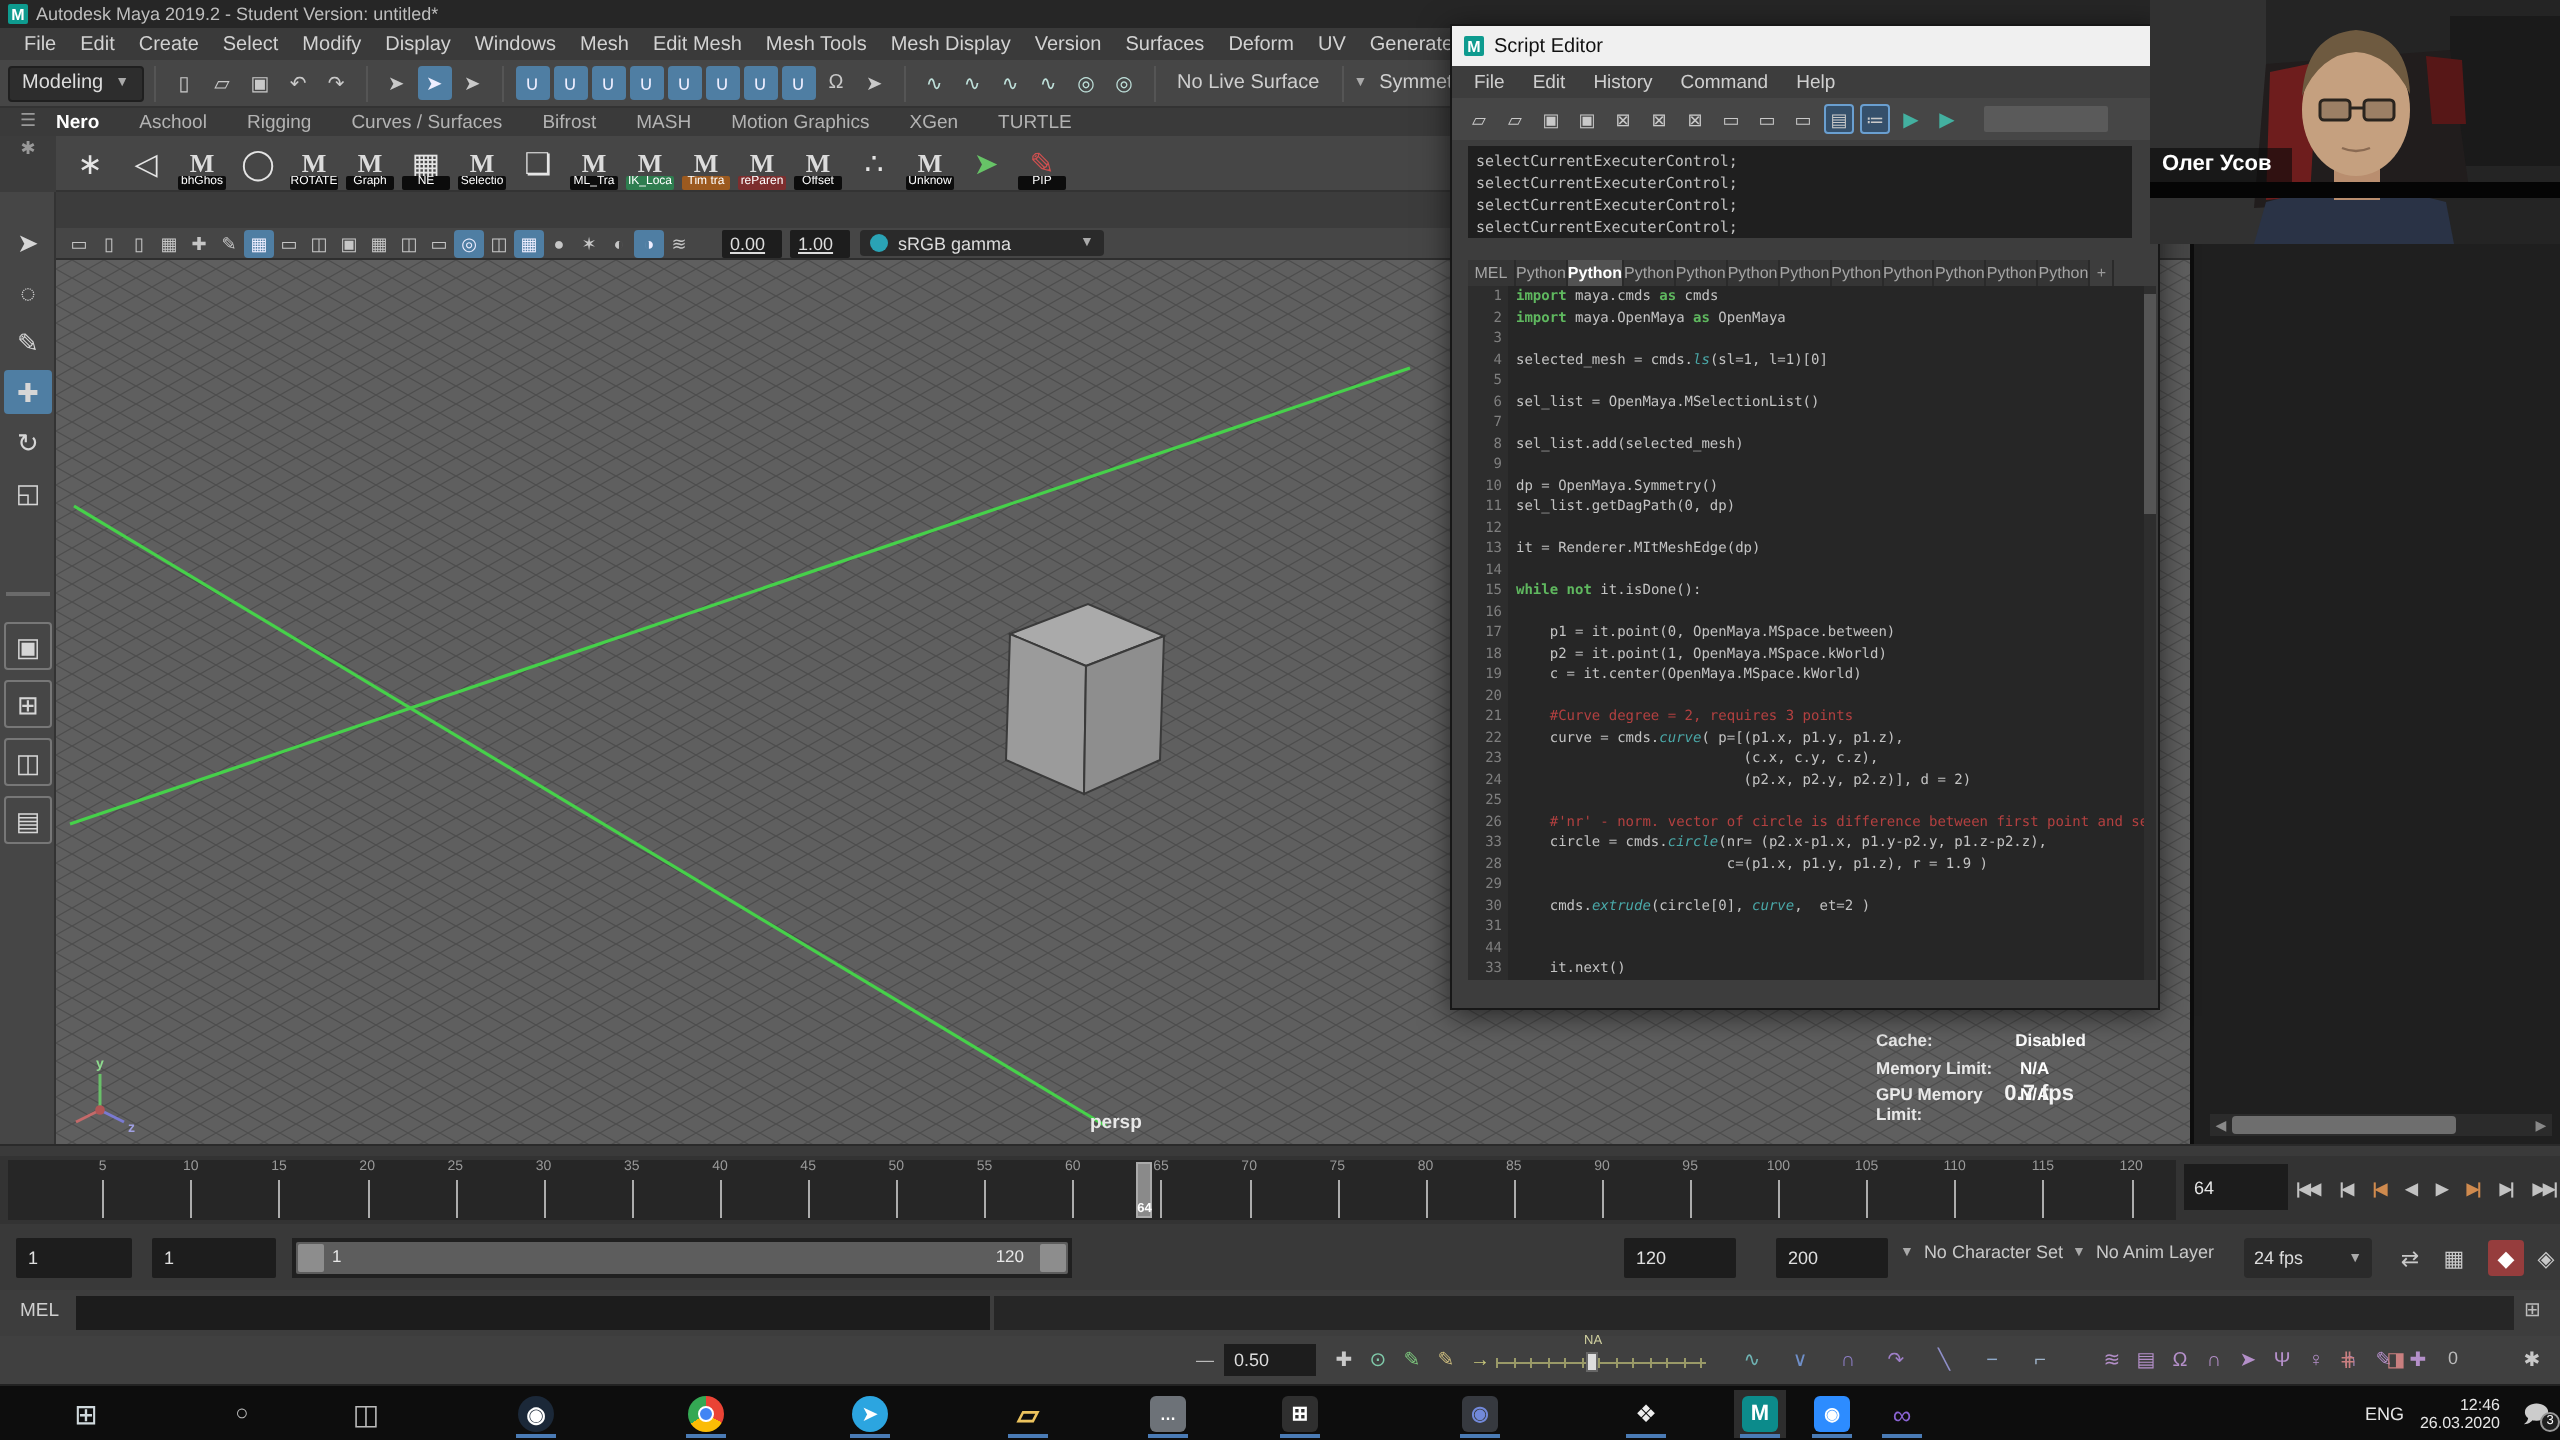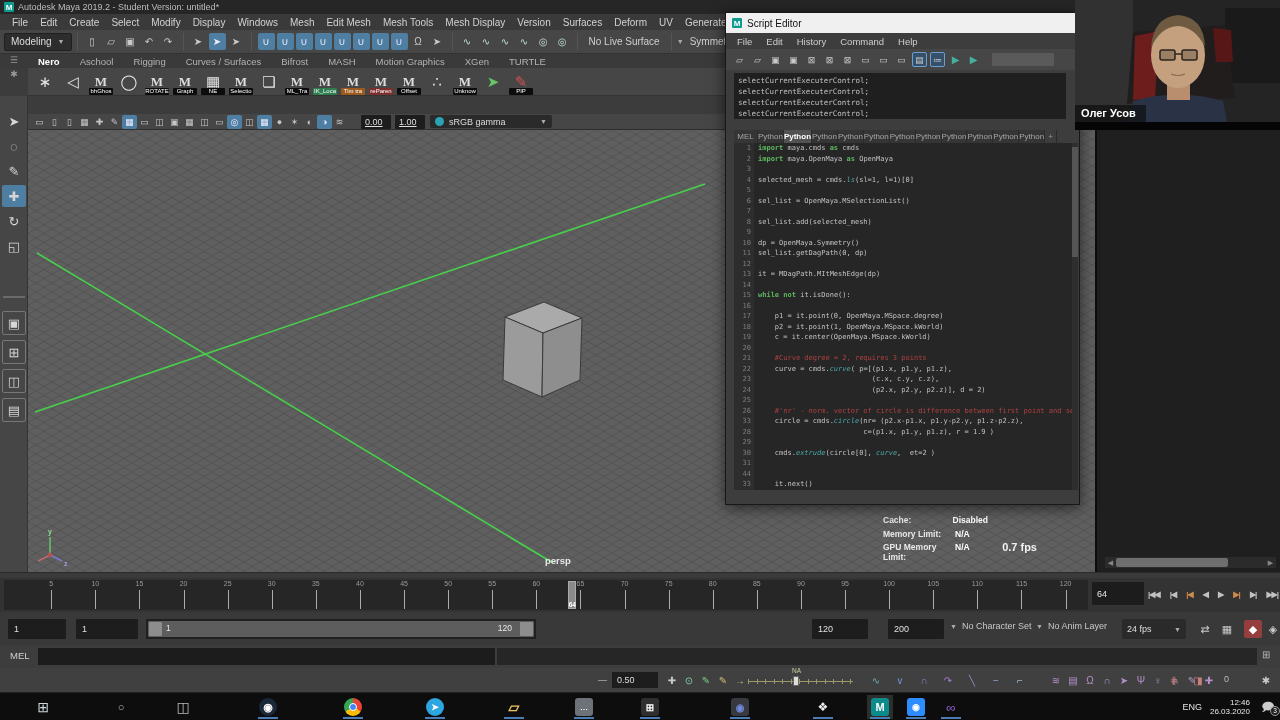--- a/index.html
+++ b/index.html
@@ -14,21 +14,21 @@
   #menu-bar { left:0; top:14px; width:1280px; height:16px; background:#3a3a3a; display:flex; align-items:center; padding-left:6px; }
   .menu-item { padding:0 6px; font-size:10px; color:#d2d2d2; white-space:nowrap; }
   #status-line { left:0; top:30px; width:1280px; height:24px; background:#464646; display:flex; align-items:center; padding-left:4px; border-bottom:1px solid #333; }
   .dd-box { background:#2d2d2d; border:1px solid #1f1f1f; height:18px; display:flex; align-items:center; gap:6px; padding:0 6px; font-size:10px; color:#ddd; border-radius:2px; }
   .dd-arrow { font-size:7px; color:#aaa; }
   .tool-ic { width:17px; height:17px; display:inline-flex; align-items:center; justify-content:center; font-size:10px; color:#c9c9c9; border-radius:2px; margin:0 1px; }
   .tool-ic.hl { background:#4f7ea3; color:#eef; }
   .tool-ic.teal { color:#bfe0da; }
   .grp-sep { width:1px; height:18px; background:#2c2c2c; margin:0 5px; border-right:1px solid #555; }
   .sl-text { font-size:10px; color:#cfcfcf; padding:0 6px; white-space:nowrap; }
-  #shelf-tabs { left:0; top:54px; width:1280px; height:14px; background:#3a3a3a; display:flex; align-items:center; padding-left:28px; }
+  #shelf-tabs { left:0; top:54px; width:1280px; height:14px; background:#3a3a3a; display:flex; align-items:center; padding-left:18px; }
   .shelf-tab { font-size:9.5px; color:#b3b3b3; padding:0 10px; }
   .shelf-tab.active { color:#fff; font-weight:bold; }
   #shelf-left { left:2px; top:55px; width:24px; height:40px; display:flex; flex-direction:column; gap:4px; align-items:center; font-size:9px; color:#999; }
   #shelf { left:28px; top:68px; width:1252px; height:28px; background:#464646; display:flex; align-items:flex-start; gap:2px; padding-left:4px; border-bottom:1px solid #333; }
   .shelf-item { width:26px; height:28px; position:relative; display:flex; align-items:center; justify-content:center; font-size:15px; color:#e5e5e5; }
   .shelf-item .m-glyph { font-size:13px; font-weight:bold; color:#dcdcdc; font-family:"Liberation Serif",serif; }
   .shelf-chip { position:absolute; bottom:1px; left:1px; right:1px; background:#0c0c0c; color:#fff; font-size:6px; text-align:center; line-height:7px; border-radius:1px; overflow:hidden; white-space:nowrap; }
 
   
   #toolbox { left:0; top:96px; width:28px; height:476px; background:#464646; border-right:1px solid #333; }
@@ -39,21 +39,21 @@
   .pm-item { font-size:10px; color:#cfcfcf; padding:0 8px; }
   #panel-toolbar { left:28px; top:114px; width:1067px; height:16px; background:#464646; display:flex; align-items:center; padding-left:4px; border-bottom:1px solid #2e2e2e; }
   .pt-ic { width:15px; height:14px; display:inline-flex; align-items:center; justify-content:center; font-size:9px; color:#c6c6c6; border-radius:2px; }
   .pt-ic.hl { background:#4f7ea3; color:#eef; }
   .pt-field { background:#1d1d1d; height:14px; min-width:30px; padding:0 4px; font-size:9px; color:#ddd; display:flex; align-items:center; margin:12px 2px; border-radius:1px;text-decoration:underline; }
   .pt-dd { background:#2a2a2a; height:13px; padding:0 5px; font-size:9px; color:#ddd; display:flex; align-items:center; gap:5px; border-radius:2px; margin-left:3px; }
   .pt-dot { width:9px; height:9px; border-radius:50%; background:#2aa3b5; }
 
   
   #viewport { left:28px; top:130px; width:1067px; height:442px; }
-  #vp-hud { left:883px; top:515px; width:105px; font-size:8.5px; color:#e8e8e8; font-weight:bold; }
+  #vp-hud { left:938px; top:515px; width:105px; font-size:8.5px; color:#e8e8e8; font-weight:bold; }
   .hud-row { display:flex; height:13.5px; }
   .hud-lab { width:72px; }
   .hud-val { color:#fff; }
   #vp-fps { left:955px; top:541px; width:82px; text-align:right; font-size:11px; font-weight:bold; color:#f2f2f2; }
   #right-panel { left:1095px; top:96px; width:185px; height:476px; background:#1f1f1f; border-left:2px solid #0d0d0d; }
   .hscroll { position:absolute; left:8px; right:4px; bottom:4px; height:11px; background:#2b2b2b; display:flex; align-items:center; }
   .hscroll .arr { width:11px; font-size:7px; color:#888; text-align:center; }
   .hscroll .thumb { height:9px; background:#6e6e6e; border-radius:2px; flex:0 0 112px; }
 
   
@@ -101,21 +101,21 @@
   .tb-app.active { background:#2d2d2d; }
   .tb-glyph { font-size:14px; line-height:1; }
   .tb-sq { width:18px; height:18px; border-radius:3px; display:flex; align-items:center; justify-content:center; font-size:11px; font-weight:bold; color:#fff; }
   #tb-right { position:absolute; right:2px; top:0; height:28px; display:flex; align-items:center; gap:8px; color:#ddd; }
   #tb-clock { text-align:right; font-size:8px; line-height:9px; color:#e5e5e5; }
   #tb-lang { font-size:9px; color:#e5e5e5; }
   #tb-notif { position:relative; width:20px; height:18px; color:#ccc; font-size:12px; text-align:center; }
   #tb-badge { position:absolute; right:-2px; bottom:0px; width:10px; height:10px; border-radius:50%; background:#1f1f1f; border:1px solid #999; color:#fff; font-size:6.5px; line-height:8px; text-align:center; }
 
   
-  #webcam { left:1075px; top:0; width:205px; height:130px; background:#000; z-index:30; }
+  #webcam { left:1075px; top:0; width:205px; height:99px; background:#000; z-index:30; }
   #cam-name { position:absolute; left:0; bottom:8px; background:rgba(10,10,10,.62); color:#fff; font-size:11px; font-weight:bold; padding:2px 10px 3px 6px; }
   #cam-black { position:absolute; left:0; bottom:0; width:100%; height:8px; background:#050505; }
 
   
   #script-editor { left:725px; top:12px; width:355px; height:493px; background:#3d3d3d; z-index:20; box-shadow:0 3px 14px rgba(0,0,0,.6); border:1px solid #171717; }
   #se-titlebar { position:absolute; left:0; top:0; width:100%; height:20px; background:#f0f0f0; display:flex; align-items:center; gap:5px; padding-left:6px; }
   #se-title { font-size:10px; color:#111; }
   #se-menus { position:absolute; left:0; top:20px; width:100%; height:16px; background:#3d3d3d; display:flex; align-items:center; padding-left:4px; }
   .se-menu { font-size:9.5px; color:#cfcfcf; padding:0 7px; }
   #se-toolbar { position:absolute; left:0; top:36px; width:100%; height:21px; background:#464646; display:flex; align-items:center; padding-left:6px; gap:3px; }
@@ -657,25 +657,25 @@
         <div class="code-line"><span class="code-ln">3</span><span class="code-tx"></span></div>
         <div class="code-line"><span class="code-ln">4</span><span class="code-tx">selected_mesh = cmds.<span class="c-fn">ls</span>(sl=1, l=1)[0]</span></div>
         <div class="code-line"><span class="code-ln">5</span><span class="code-tx"></span></div>
         <div class="code-line"><span class="code-ln">6</span><span class="code-tx">sel_list = OpenMaya.MSelectionList()</span></div>
         <div class="code-line"><span class="code-ln">7</span><span class="code-tx"></span></div>
         <div class="code-line"><span class="code-ln">8</span><span class="code-tx">sel_list.add(selected_mesh)</span></div>
         <div class="code-line"><span class="code-ln">9</span><span class="code-tx"></span></div>
         <div class="code-line"><span class="code-ln">10</span><span class="code-tx">dp = OpenMaya.Symmetry()</span></div>
         <div class="code-line"><span class="code-ln">11</span><span class="code-tx">sel_list.getDagPath(0, dp)</span></div>
         <div class="code-line"><span class="code-ln">12</span><span class="code-tx"></span></div>
-        <div class="code-line"><span class="code-ln">13</span><span class="code-tx">it = MDagPath.MItMeshEdge(dp)</span></div>
+        <div class="code-line"><span class="code-ln">13</span><span class="code-tx">it = Renderer.MItMeshEdge(dp)</span></div>
         <div class="code-line"><span class="code-ln">14</span><span class="code-tx"></span></div>
         <div class="code-line"><span class="code-ln">15</span><span class="code-tx"><span class="c-kw">while</span> <span class="c-kw">not</span> it.isDone():</span></div>
         <div class="code-line"><span class="code-ln">16</span><span class="code-tx"></span></div>
-        <div class="code-line"><span class="code-ln">17</span><span class="code-tx">    p1 = it.point(0, OpenMaya.MSpace.degree)</span></div>
+        <div class="code-line"><span class="code-ln">17</span><span class="code-tx">    p1 = it.point(0, OpenMaya.MSpace.between)</span></div>
         <div class="code-line"><span class="code-ln">18</span><span class="code-tx">    p2 = it.point(1, OpenMaya.MSpace.kWorld)</span></div>
         <div class="code-line"><span class="code-ln">19</span><span class="code-tx">    c = it.center(OpenMaya.MSpace.kWorld)</span></div>
         <div class="code-line"><span class="code-ln">20</span><span class="code-tx"></span></div>
         <div class="code-line"><span class="code-ln">21</span><span class="code-tx"><span class="c-com">    #Curve degree = 2, requires 3 points</span></span></div>
         <div class="code-line"><span class="code-ln">22</span><span class="code-tx">    curve = cmds.<span class="c-fn">curve</span>( p=[(p1.x, p1.y, p1.z),</span></div>
         <div class="code-line"><span class="code-ln">23</span><span class="code-tx">                           (c.x, c.y, c.z),</span></div>
         <div class="code-line"><span class="code-ln">24</span><span class="code-tx">                           (p2.x, p2.y, p2.z)], d = 2)</span></div>
         <div class="code-line"><span class="code-ln">25</span><span class="code-tx"></span></div>
         <div class="code-line"><span class="code-ln">26</span><span class="code-tx"><span class="c-com">    #'nr' - norm. vector of circle is difference between first point and second point</span></span></div>
         <div class="code-line"><span class="code-ln">33</span><span class="code-tx">    circle = cmds.<span class="c-fn">circle</span>(nr= (p2.x-p1.x, p1.y-p2.y, p1.z-p2.z),</span></div>

